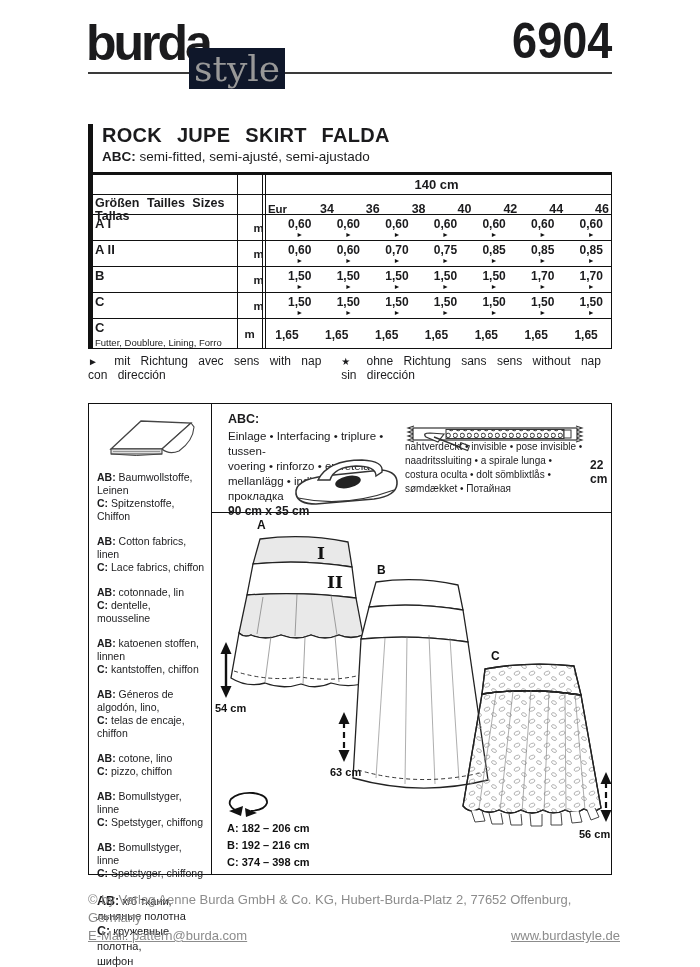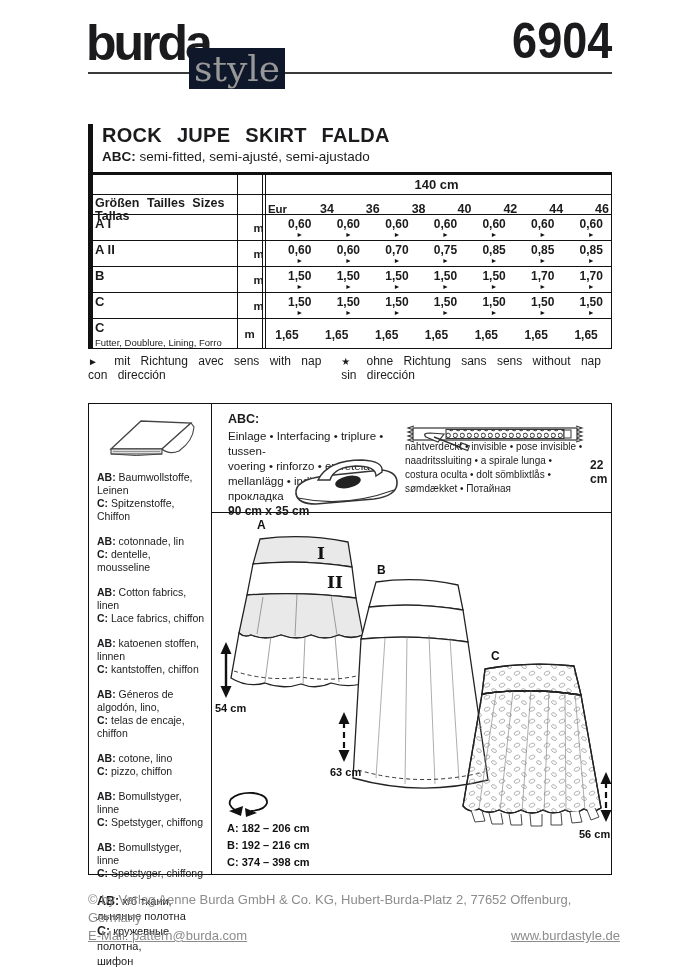--- a/index.html
+++ b/index.html
@@ -301,26 +301,26 @@
         <path d="M10,38 L61,38 L61,43 L10,43 Z" fill="#ddd" stroke="#444" stroke-width="1.1"></path>
         <path d="M12,40.5 L59,40.5" stroke="#777" stroke-width="0.7"></path>
         <path d="M10,43 Q35,46 61,43" fill="none" stroke="#444" stroke-width="1"></path>
       </svg>
 
       <div class="fab">
         <b>AB:</b> <span>Baumwollstoffe, Leinen</span><br>
         <b>C:</b> <span>Spitzenstoffe, Chiffon</span>
       </div>
       <div class="fab">
+        <b>AB:</b> <span>Cotton fabrics, linen</span><br>
+        <b>C:</b> <span>Lace fabrics, chiffon</span>
+      </div>
+      <div class="fab">
         <b>AB:</b> <span>cotonnade, lin</span><br>
         <b>C:</b> <span>dentelle, mousseline</span>
-      </div>
-      <div class="fab">
-        <b>AB:</b> <span>Cotton fabrics, linen</span><br>
-        <b>C:</b> <span>Lace fabrics, chiffon</span>
       </div>
       <div class="fab">
         <b>AB:</b> <span>katoenen stoffen, linnen</span><br>
         <b>C:</b> <span>kantstoffen, chiffon</span>
       </div>
       <div class="fab">
         <b>AB:</b> <span>Géneros de algodón, lino,</span><br>
         <b>C:</b> <span>telas de encaje, chiffon</span>
       </div>
       <div class="fab">

